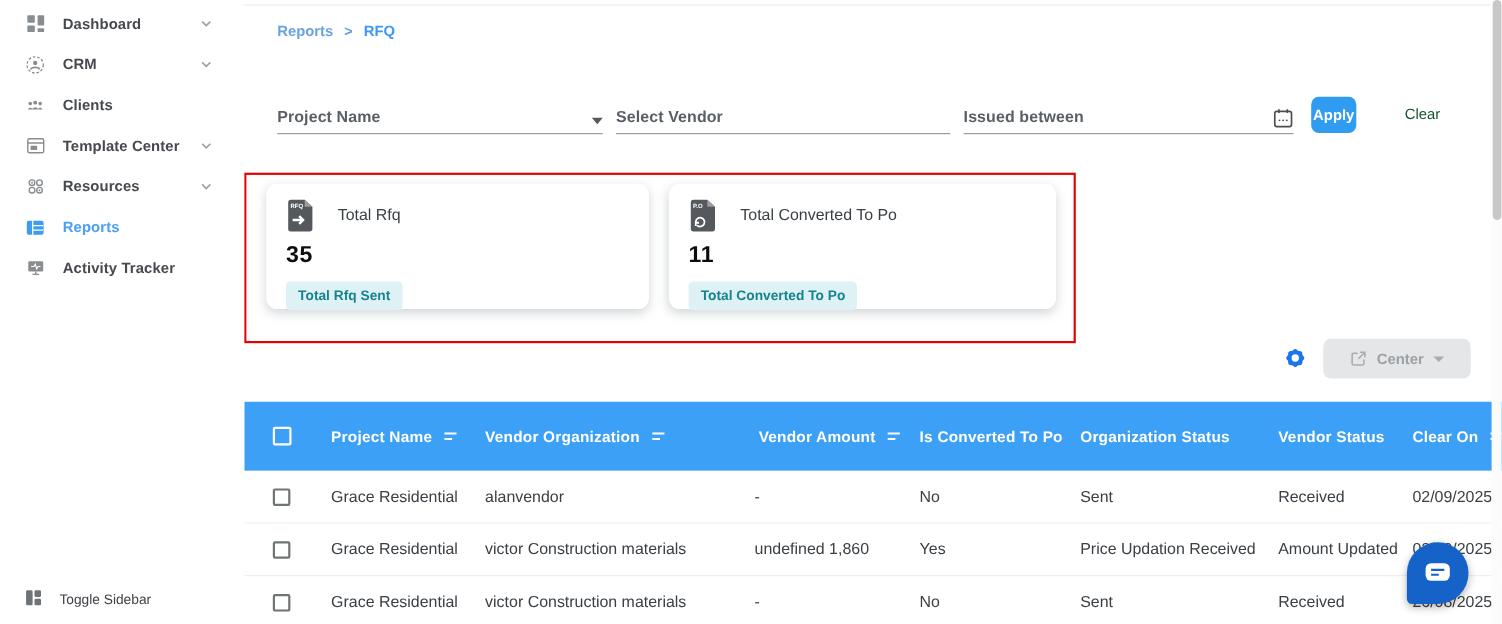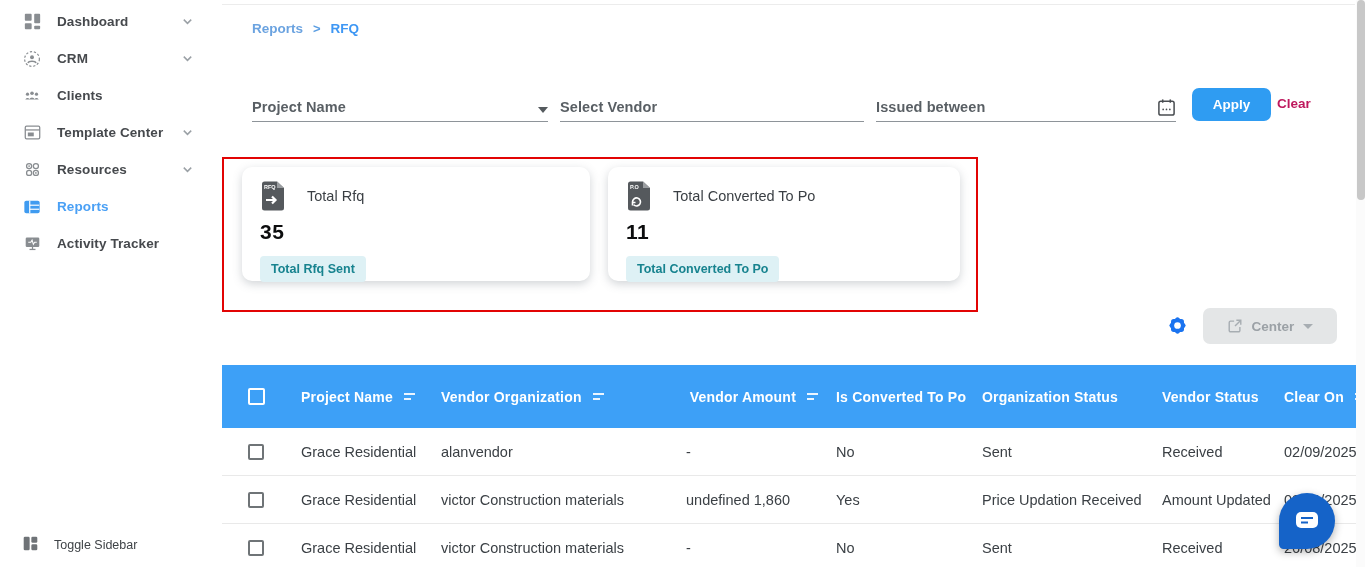--- a/index.html
+++ b/index.html
@@ -26,23 +26,23 @@
   .bc-sep { color:#5b9ee2; font-size:13px; font-weight:700; }
   .bc-current { color:#3e97f4; cursor:pointer; }
 
   
   .field { position:absolute; top:94px; height:28px; border-bottom:1px solid #8e9499;
            display:flex; align-items:flex-end; padding-bottom:6px; cursor:pointer; }
   .field .flabel { font-size:14.5px; font-weight:700; color:#595f64; letter-spacing:.1px; }
   .field .ficon { margin-left:auto; }
   .caret { width:0; height:0; border-left:5px solid transparent; border-right:5px solid transparent;
            border-top:6px solid #555a5e; margin-bottom:2px; }
-  .btn-apply { position:absolute; left:970px; top:88px; width:79px; height:33px; border:none; border-radius:7px;
+  .btn-apply { position:absolute; left:970px; top:88px; width:41px; height:33px; border:none; border-radius:7px;
                background:#2f9cf2; color:#fff; font-family:inherit; font-size:13.5px; font-weight:700; cursor:pointer; }
-  .link-clear { position:absolute; left:1055px; top:96px; font-size:13.5px; font-weight:700; color:#be185d; cursor:pointer; }
+  .link-clear { position:absolute; left:1055px; top:96px; font-size:13.5px; font-weight:400; color:#14532d; cursor:pointer; }
 
   
   .annotation-box { position:absolute; left:0px; top:157px; width:756px; height:155px;
                     border:2px solid #e20404; pointer-events:none; }
   .stat-card { position:absolute; top:167px; height:114px; background:#fff; border-radius:10px;
                box-shadow:0 3px 10px rgba(90,100,110,.28); padding:14px 18px; }
   .card-1 { left:20px; width:348px; }
   .card-2 { left:386px; width:352px; }
   .card-head { display:flex; align-items:center; gap:21px; }
   .card-title { font-size:14.5px; font-weight:500; color:#3a3f44; }

